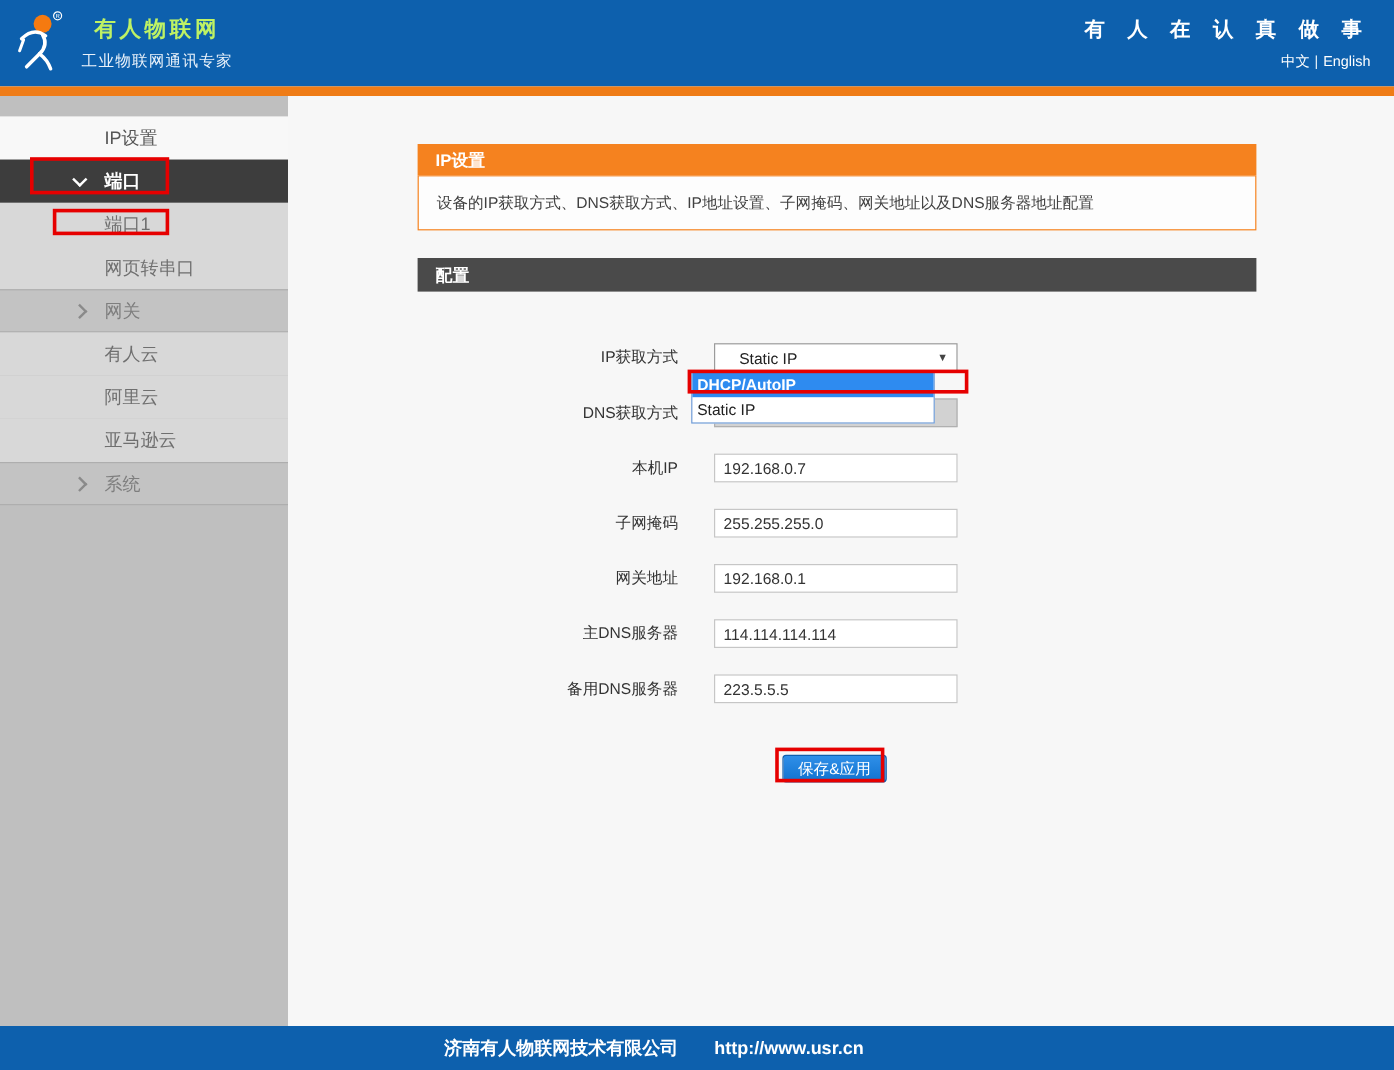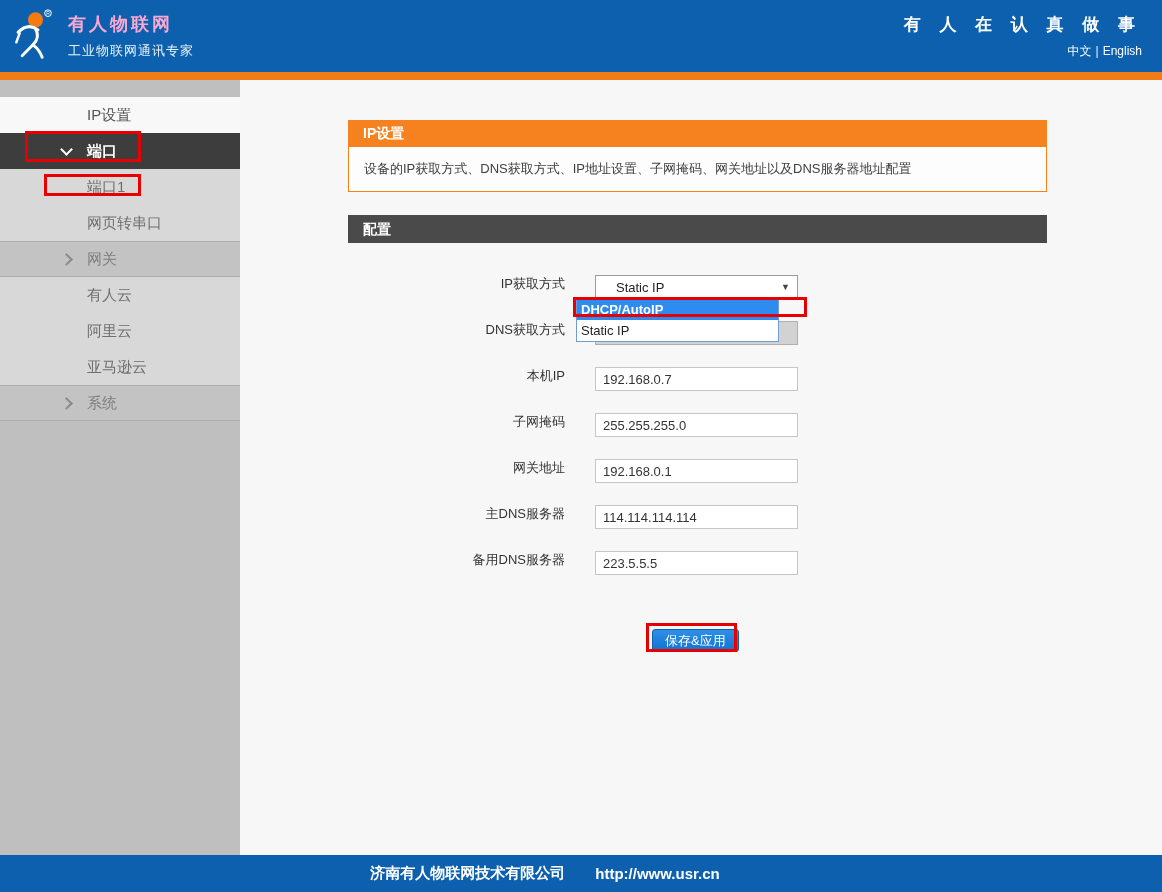--- a/index.html
+++ b/index.html
@@ -3,21 +3,21 @@
 <meta charset="utf-8">
 <style>
   * { margin:0; padding:0; box-sizing:border-box; }
   html,body { background:#e8e8e8; }
   body { font-family:"Liberation Sans","DejaVu Sans",sans-serif; }
   .page { position:relative; width:1162px; height:892px; margin:0 auto; overflow:hidden; background:#f7f7f7; }
 
   
   .header { position:absolute; left:0; top:0; width:1162px; height:72px; background:#0d60ad; display:flex; align-items:center; justify-content:space-between; padding:0 20px 0 8px; }
   .brand { display:flex; align-items:center; gap:10px; }
-  .brand-text .title { color:#f9a8d4; font-size:18px; font-weight:bold; letter-spacing:3px; }
+  .brand-text .title { color:#bef264; font-size:18px; font-weight:bold; letter-spacing:3px;text-align:center; }
   .brand-text .subtitle { color:#eaf2fa; font-size:13px; margin-top:6px; letter-spacing:1px; }
   .header-right { text-align:right; }
   .slogan { color:#fff; font-size:17px; font-weight:bold; letter-spacing:7px; }
   .lang { color:#fff; font-size:12px; margin-top:7px; }
   .lang span { cursor:pointer; }
   .lang .sep { margin:0 4px; opacity:.9; }
   .orange-strip { position:absolute; left:0; top:72px; width:1162px; height:8px; background:#ef7c17; }
 
   
   .sidebar { position:absolute; left:0; top:80px; width:240px; height:775px; background:#bfbfbf; padding-top:17px; }
@@ -38,21 +38,21 @@
   .anno-ipset { left:44px; top:94px; width:97px; height:22px; }
 
   
   .main { position:absolute; left:240px; top:80px; width:922px; height:775px; background:#f7f7f7; }
   .content { position:relative; margin:40px 0 0 108px; width:699px; }
   .panel-title { height:26px; line-height:26px; background:#f5821f; color:#fff; font-size:14px; font-weight:bold; padding-left:15px; }
   .panel-desc { height:46px; line-height:44px; border:1px solid #f5821f; background:#fdfdfd; color:#404040; font-size:13px; padding-left:15px; }
   .section-bar { margin-top:23px; height:28px; line-height:28px; background:#4a4a4a; color:#fff; font-size:14px; font-weight:bold; padding-left:15px; }
 
   .form { margin-top:32px; }
-  .frow { display:flex; height:46px; }
+  .frow { display:flex; align-items:center; height:46px; }
   .flabel { width:222px; padding-right:5px; text-align:right; font-size:13px; color:#333; flex:0 0 auto; }
   .fctrl { margin-left:6px; position:relative;padding-left:19px; }
   .tinput { width:203px; height:24px; border:1px solid #c6c6c6; background:#fff; color:#333; font-size:13px; padding:0 7px; font-family:inherit; }
 
   .selbox { width:203px; height:24px; border:1px solid #9b9b9b; background:#fff; display:flex; align-items:center; cursor:pointer; }
   .selbox .selval { font-size:13px; color:#222; padding-left:20px; flex:1; }
   .selbox .selarrow { font-size:9px; color:#444; padding-right:7px; }
   .selbox.disabled { background:#d2d2d2; border-color:#b0b0b0; }
   .selbox.disabled .selval { color:#4a4a4a; }
 

